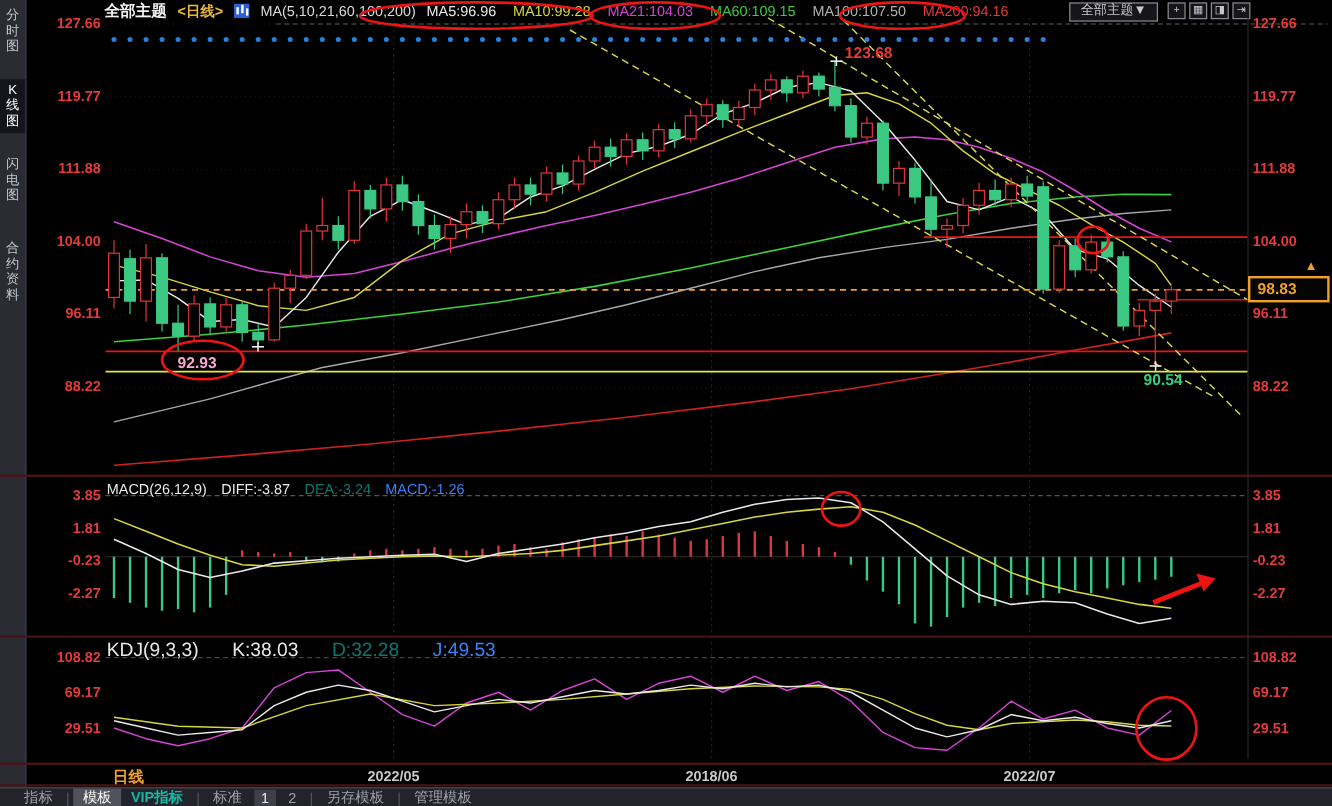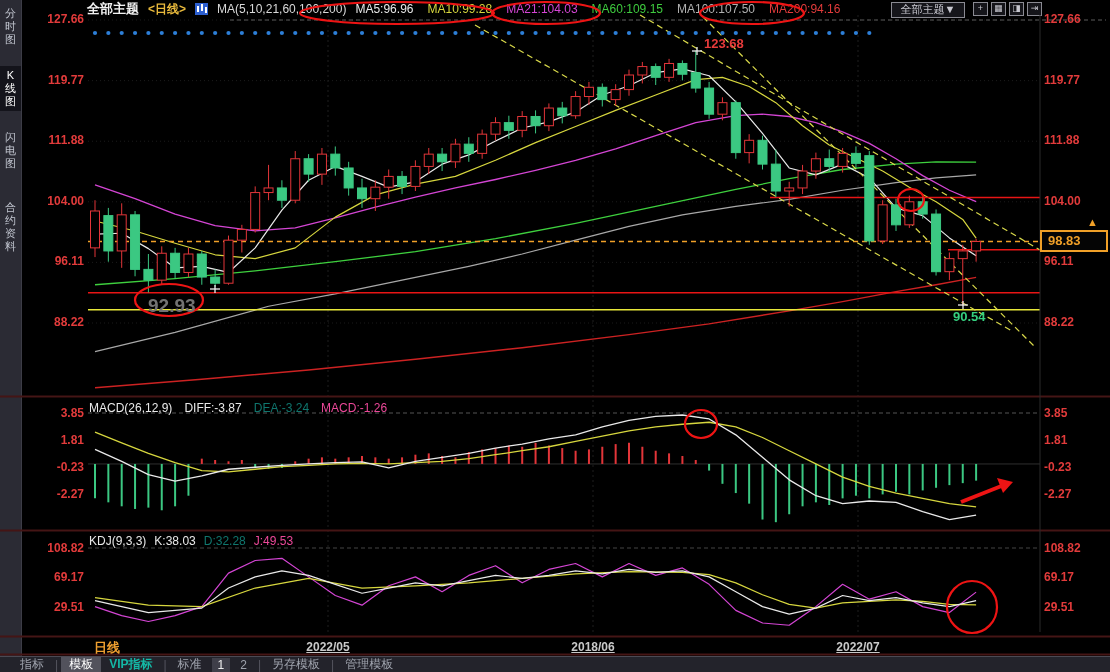--- a/index.html
+++ b/index.html
@@ -10,35 +10,35 @@
            border-right:1px solid #3c3c46;box-sizing:border-box;}
   .side-tab{width:100%;text-align:center;color:#c2c6d0;font-size:11px;line-height:13px;
             white-space:pre-line;padding:3px 0;cursor:default;}
   .side-tab.sel{background:#14141b;color:#fff;}
   
   #hdr{position:absolute;left:87px;top:1px;height:16px;display:flex;align-items:center;
        gap:9px;font-size:12px;white-space:nowrap;}
   #sym{color:#f2f2f2;font-weight:bold;font-size:13px;}
   #ptag{color:#e8b93c;font-weight:bold;}
   #maparam{color:#d9d9d9;}
-  .c-white{color:#e9e9e9}.c-yel{color:#0f766e}.c-mag{color:#ec4899}
+  .c-white{color:#e9e9e9}.c-yel{color:#0f766e}.c-mag{color:#3b82f6}
   #theme-btn{position:absolute;left:891px;top:2px;width:72px;height:14px;border:1px solid #8a8a92;
              color:#c7c7cf;font-size:11px;text-align:center;line-height:13px;background:#15151a;}
   #hdr-icons{position:absolute;left:973px;top:2px;display:flex;gap:3px;}
   .hicon{border:1px solid #8a8a92;color:#c7c7cf;width:13px;height:12px;font-size:9px;
          line-height:11px;text-align:center;background:#15151a;}
   
   .axlbl{position:absolute;color:#e23b3b;font-size:12px;font-weight:bold;}
   .datelbl{position:absolute;color:#c9c9c9;font-size:12px;font-weight:bold;top:640px;
-           width:60px;text-align:center;text-decoration:underline;}
+           width:60px;text-align:center;}
   #macd-hdr{position:absolute;left:89px;top:401px;font-size:12px;display:flex;gap:12px;white-space:nowrap;}
-  #kdj-hdr{position:absolute;left:89px;top:534px;font-size:12px;display:flex;gap:8px;white-space:nowrap;text-align:right;}
+  #kdj-hdr{position:absolute;left:89px;top:534px;font-size:16px;display:flex;gap:28px;white-space:nowrap;text-align:right;}
   
   #ann-peak{position:absolute;left:704px;top:36px;color:#e73b3b;font-weight:bold;font-size:13px;}
-  #ann-low1{position:absolute;left:148px;top:295px;color:#737373;font-weight:bold;font-size:19px;}
+  #ann-low1{position:absolute;left:148px;top:295px;color:#f9a8d4;font-weight:bold;font-size:13px;}
   #ann-low2{position:absolute;left:953px;top:309px;color:#35d07f;font-weight:bold;font-size:13px;}
   #price-box{position:absolute;left:1040px;top:230px;width:58px;height:18px;border:2px solid #f0a028;
              color:#f0a028;background:#050505;font-size:13px;font-weight:bold;line-height:18px;
              padding-left:6px;}
   #price-arrow{position:absolute;left:1087px;top:216px;color:#f0a028;font-size:11px;}
   
   #period{position:absolute;left:94px;top:639px;color:#f0a030;font-weight:bold;font-size:13px;
           display:flex;gap:5px;align-items:center;flex-direction:column;}
   #period .arr{font-size:10px;}
   #toolbar{position:absolute;left:0;top:656px;width:1110px;height:16px;background:#23232b;

